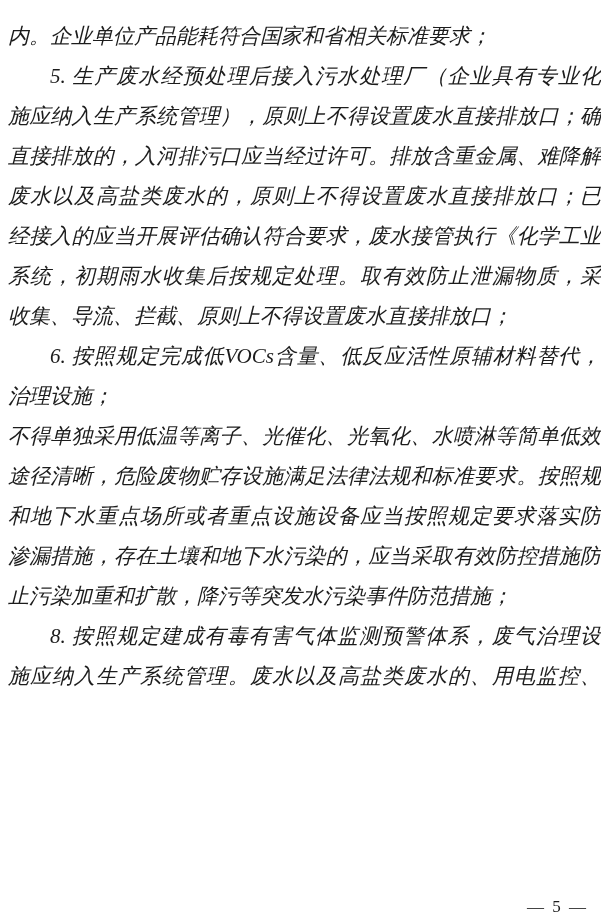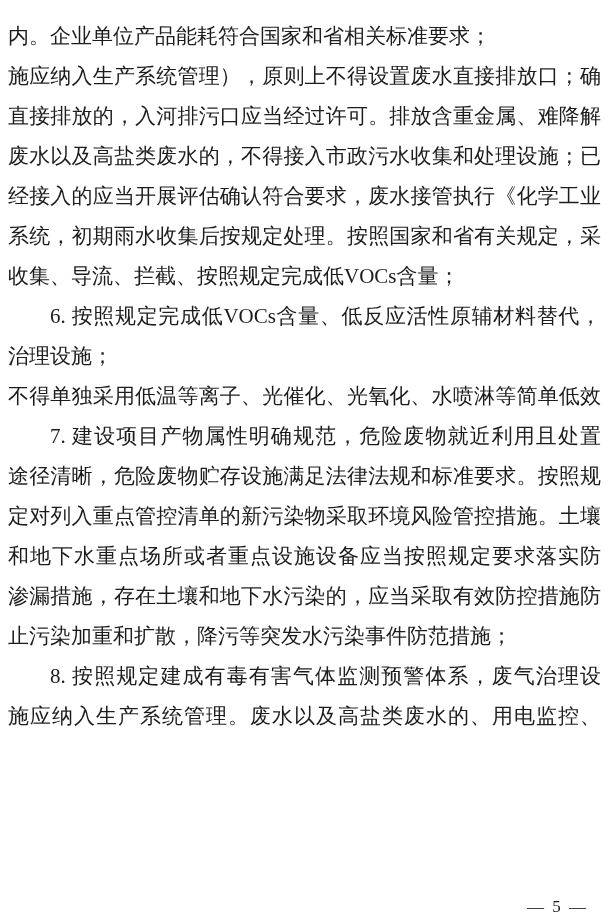--- a/index.html
+++ b/index.html
@@ -14,20 +14,21 @@
     background: #ffffff;
     color: #1c1c1c;
     font-family: "Liberation Serif", "DejaVu Serif", serif;
     overflow: hidden;
   }
   .body-text {
     position: absolute;
     left: 8px;
     top: 16px;
     width: 593px;
+    font-style: italic;
   }
   .line {
     font-size: 21px;
     line-height: 40px;
     height: 40px;
     overflow: hidden;
     text-align: left;
     white-space: nowrap;
     letter-spacing: 0;
   }
@@ -49,32 +50,31 @@
     letter-spacing: 2px;
     color: #1c1c1c;
   }
 </style>
 </head>
 <body>
 
 <div class="page">
   <div class="body-text">
     <div class="line">内。企业单位产品能耗符合国家和省相关标准要求；</div>
+    <div class="line fill indent">5. 生产废水经预处理后接入污水处理厂（企业具有专业化</div>
     <div class="line fill">施应纳入生产系统管理），原则上不得设置废水直接排放口；确需</div>
     <div class="line fill">直接排放的，入河排污口应当经过许可。排放含重金属、难降解</div>
-    <div class="line fill">废水以及高盐类废水的，不得接入市政污水收集和处理设施；已</div>
+    <div class="line fill">废水以及高盐类废水的，原则上不得设置废水直接排放口；已</div>
     <div class="line fill">经接入的应当开展评估确认符合要求，废水接管执行《化学工业</div>
-    <div class="line fill">系统，初期雨水收集后按规定处理。按照国家和省有关规定，采</div>
-    <div class="line">收集、导流、拦截、按照规定完成低VOCs含量；</div>
+    <div class="line fill">系统，初期雨水收集后按规定处理。取有效防止泄漏物质，采</div>
+    <div class="line">收集、导流、拦截、原则上不得设置废水直接排放口；</div>
     <div class="line fill indent">6. 按照规定完成低VOCs含量、低反应活性原辅材料替代，</div>
     <div class="line">治理设施；</div>
     <div class="line fill">不得单独采用低温等离子、光催化、光氧化、水喷淋等简单低效</div>
-    <div class="line fill indent">7. 建设项目产物属性明确规范，危险废物就近利用且处置</div>
     <div class="line fill">途径清晰，危险废物贮存设施满足法律法规和标准要求。按照规</div>
-    <div class="line fill">定对列入重点管控清单的新污染物采取环境风险管控措施。土壤</div>
     <div class="line fill">和地下水重点场所或者重点设施设备应当按照规定要求落实防</div>
     <div class="line fill">渗漏措施，存在土壤和地下水污染的，应当采取有效防控措施防</div>
     <div class="line">止污染加重和扩散，降污等突发水污染事件防范措施；</div>
     <div class="line fill indent">8. 按照规定建成有毒有害气体监测预警体系，废气治理设</div>
     <div class="line fill">施应纳入生产系统管理。废水以及高盐类废水的、用电监控、</div>
   </div>
   <div class="footer">
     <span>— 5 —</span>
   </div>
 </div>

